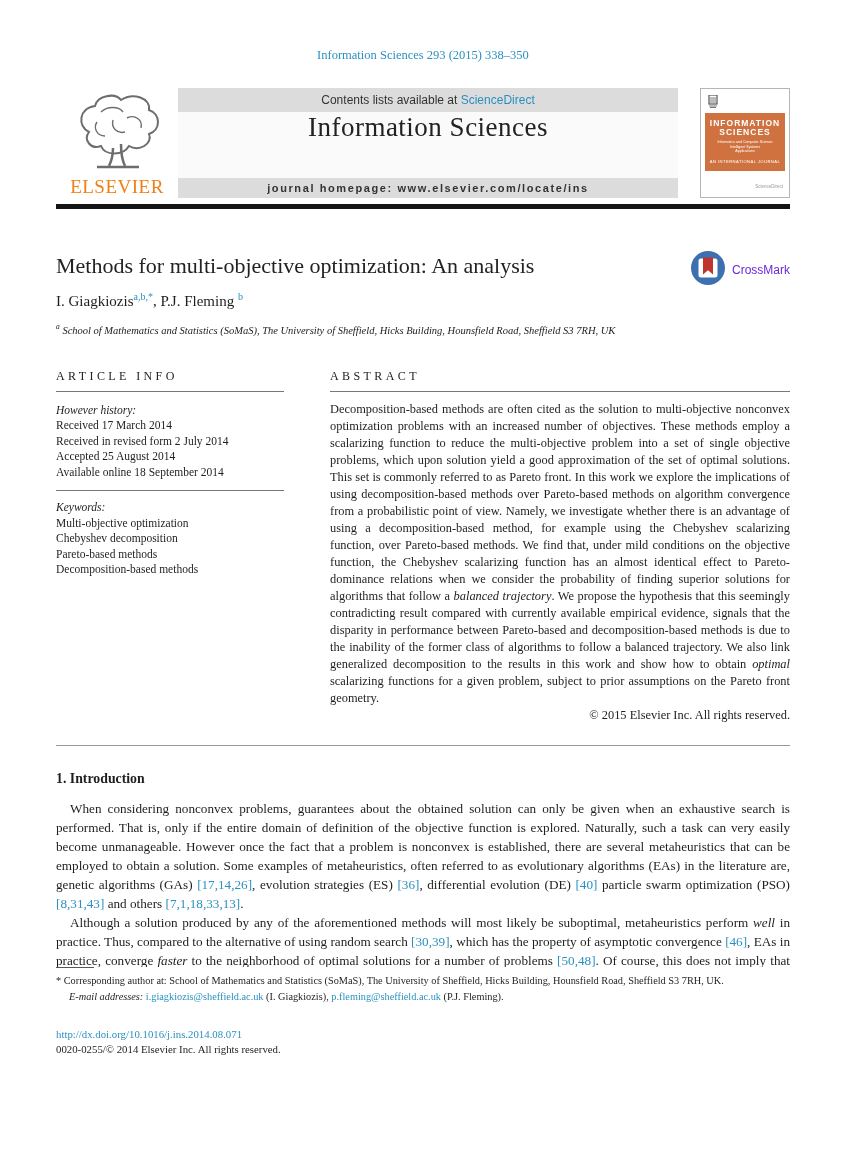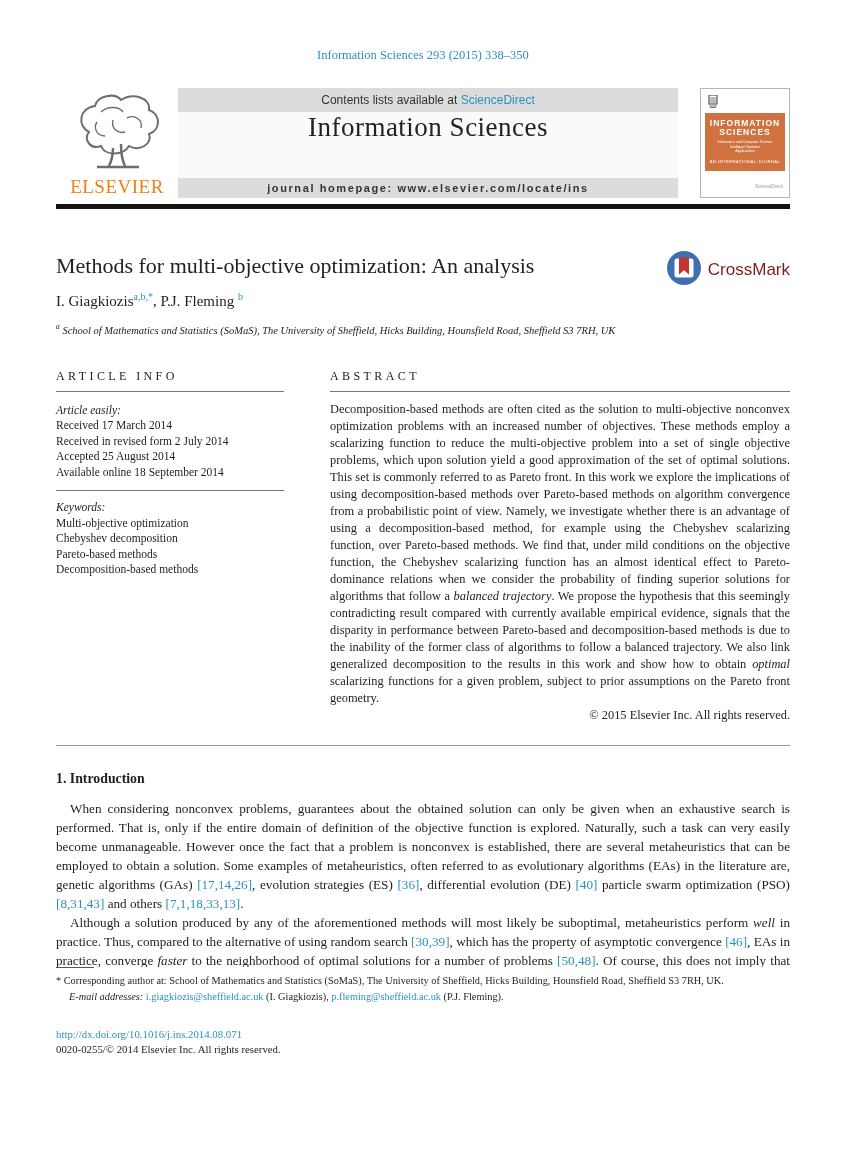--- a/index.html
+++ b/index.html
@@ -40,21 +40,21 @@
 
   .black-bar{margin:6px 56px 0;height:5px;background:#141414;}
 
   
   .title{margin:44px 56px 0;font-size:22px;color:#222;}
   .authors{margin:12px 56px 0;font-size:15px;}
   .authors sup{font-size:10px;color:var(--link);}
   .affils{margin:10px 56px 0;font-size:10.5px;font-style:italic;line-height:14px;color:#222;}
   .affils sup{font-size:7.5px;}
   .crossmark{position:absolute;top:250px;right:56px;display:flex;align-items:center;}
-  .crossmark-label{font-family:"Liberation Sans",sans-serif;font-size:17px;color:#7f1d1d;margin-left:6px;}
+  .crossmark-label{font-family:"Liberation Sans",sans-serif;font-size:12px;color:#6d28d9;margin-left:6px;}
 
   
   .info-section{margin:31px 56px 0;display:flex;align-items:flex-start;}
   .left-col{width:228px;flex-shrink:0;}
   .right-col{flex:1;margin-left:46px;}
   .col-heading{font-size:12px;letter-spacing:3.4px;color:#222;}
   .heading-rule{border:none;border-top:1px solid #777;margin-top:7px;}
   .mid-rule{border:none;border-top:1px solid #777;margin:10px 0 9px;}
   .info-label{font-style:italic;font-size:11.5px;margin-top:11px;line-height:15.5px;}
   .info-line{font-size:11.5px;line-height:15.5px;}
@@ -141,21 +141,21 @@
         <path d="M13 7.5 h10 v17 l-5-4.2 l-5 4.2 z" fill="#c23430"></path>
       </svg>
     </span>
     <span class="crossmark-label">CrossMark</span>
   </div>
 
   <div class="info-section">
     <div class="left-col">
       <div class="col-heading">ARTICLE INFO</div>
       <hr class="heading-rule">
-      <div class="info-label">Article easily:</div>
+      <div class="info-label">However history:</div>
       <div class="info-line">Received 17 March 2014</div>
       <div class="info-line">Received in revised form 2 July 2014</div>
       <div class="info-line">Accepted 25 August 2014</div>
       <div class="info-line">Available online 18 September 2014</div>
       <hr class="mid-rule">
       <div class="info-label" style="margin-top:0">Keywords:</div>
       <div class="info-line">Multi-objective optimization</div>
       <div class="info-line">Chebyshev decomposition</div>
       <div class="info-line">Pareto-based methods</div>
       <div class="info-line">Decomposition-based methods</div>

